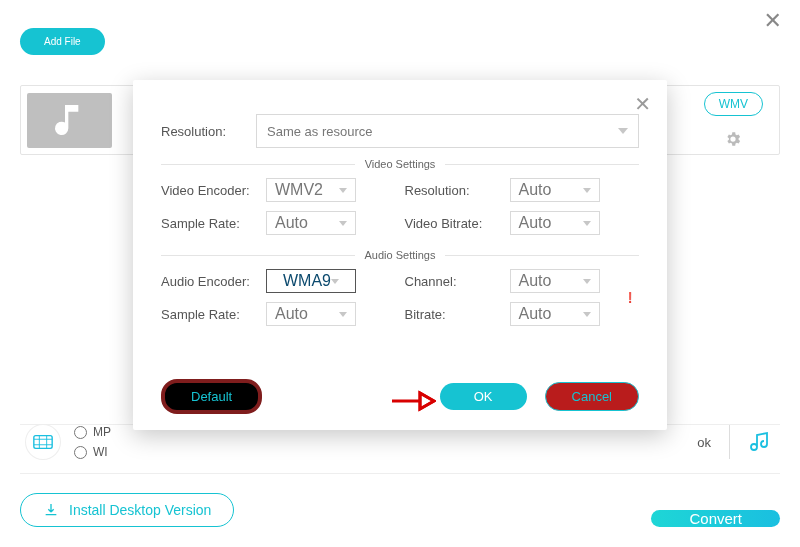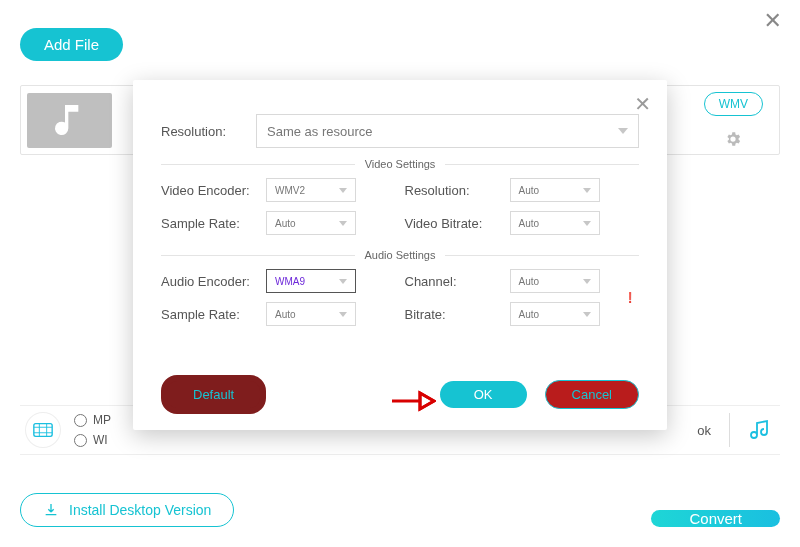--- a/index.html
+++ b/index.html
@@ -1,29 +1,29 @@
 <!DOCTYPE html>
 <html><head>
 <meta charset="utf-8">
 <style>
   * { box-sizing: border-box; margin: 0; padding: 0; font-family: Arial, Helvetica, sans-serif; }
   body { background:#fff; width:800px; height:547px; position:relative; overflow:hidden; }
 
   .top-close { position:absolute; top:8px; right:18px; font-size:22px; color:#888; cursor:pointer; font-weight:200; }
 
-  .add-file-btn { position:absolute; top:28px; left:20px; background:#16c3d2; color:#fff; border:none; border-radius:18px; padding:8px 24px; font-size:15px; cursor:pointer; }
+  .add-file-btn { position:absolute; top:28px; left:20px; background:#16c3d2; color:#fff; border:none; border-radius:18px; padding:8px 24px; font-size:10px; cursor:pointer; }
 
   .file-card { position:absolute; top:85px; left:20px; right:20px; height:70px; border:1px solid #e4e4e4; border-radius:2px; background:#fff; display:flex; align-items:center; padding:6px; }
   .music-thumb { width:85px; height:55px; background:#bfbfbf; border-radius:2px; display:flex; align-items:center; justify-content:center; }
   .music-thumb svg { width:40px; height:40px; fill:#fff; }
   .card-right { margin-left:auto; display:flex; align-items:center; gap:14px; padding-right:10px;flex-direction:column; }
   .wmv-badge { border:1px solid #16c3d2; color:#16c3d2; border-radius:14px; padding:4px 14px; font-size:12px; }
   .gear { width:18px; height:18px; color:#bbb; }
 
-  .bottom-bar { position:absolute; left:20px; right:20px; top:405px; height:50px; border-top:1px solid #eee; border-bottom:1px solid #eee; display:flex; align-items:center; }
+  .bottom-bar { position:absolute; left:20px; right:20px; top:424px; height:50px; border-top:1px solid #eee; border-bottom:1px solid #eee; display:flex; align-items:flex-start; }
   .video-badge { width:34px; height:34px; border-radius:50%; box-shadow:0 0 0 1px #eee; display:flex; align-items:center; justify-content:center; margin:0 14px 0 6px; }
   .video-badge svg { width:22px; height:22px; }
   .radio-list { display:flex; flex-direction:column; gap:6px; font-size:12px; color:#555; }
   .radio-row { display:flex; align-items:center; gap:6px; }
   .radio-row input { accent-color:#555; }
   .bottom-right { margin-left:auto; display:flex; align-items:center; gap:18px; padding-right:8px; color:#555; font-size:13px; }
   .bottom-right .divider { width:1px; height:34px; background:#ddd; }
   .music2 { width:24px; height:24px; }
 
   .footer { position:absolute; left:20px; right:20px; bottom:20px; display:flex; align-items:flex-end; justify-content:space-between; }
@@ -40,27 +40,27 @@
   .select-box { display:flex; align-items:center; justify-content:space-between; border:1px solid #d9d9d9; background:#fff; color:#777; font-size:13px; padding:16px 10px; height:26px; cursor:pointer; }
   .caret { width:0; height:0; border-left:5px solid transparent; border-right:5px solid transparent; border-top:6px solid #c7c7c7; }
   .caret-sm { border-left:4px solid transparent; border-right:4px solid transparent; border-top:5px solid #c7c7c7; }
   .section-title { display:flex; align-items:center; text-align:center; color:#666; font-size:11px; margin:10px 0 4px; }
   .section-title::before, .section-title::after { content:""; flex:1; border-top:1px solid #e4e4e4; }
   .section-title span { padding:0 10px; }
   .grid { display:grid; grid-template-columns: 1fr 1fr; column-gap:30px; row-gap:12px; margin-top:8px;gap:9px; }
   .pair { display:flex; align-items:center; }
   .pair .plbl { width:105px; font-size:13px; color:#555; }
   .pair .psel { width:90px; }
-  .pair .psel .select-box { height:24px; padding:2px 8px; font-size:10px; }
-  .audio-enc .select-box { border:1.5px solid #555; color:#6d28d9; }
+  .pair .psel .select-box { height:24px; padding:2px 8px; font-size:16px; }
+  .audio-enc .select-box { border:1.5px solid #555; color:#0c4a6e;justify-content:center; }
   .warn { position:absolute; top:212px; right:30px; color:#e74c3c; font-size:10px; }
 
   .modal-footer { position:absolute; left:28px; right:28px; bottom:16px; display:flex; align-items:center; }
   .pill { border-radius:16px; padding:6px 26px; font-size:13px; cursor:pointer; }
-  .default-btn { border:6px solid #7f1d1d; color:#16c3d2; background:#7f1d1d; }
+  .default-btn { border:4px solid #7f1d1d; color:#16c3d2; background:#000000; }
   .ok-btn { border:none; background:#16c3d2; color:#fff; padding:6px 34px; margin-left:auto; }
   .cancel-btn { border:1px solid #16c3d2; color:#16c3d2; background:#b91c1c; margin-left:18px; }
 
   .arrow-annot { position:absolute; top:387px; left:390px; width:46px; height:28px; pointer-events:none; }
 </style>
 </head>
 <body>
 
 <div class="top-close">✕</div>
 

